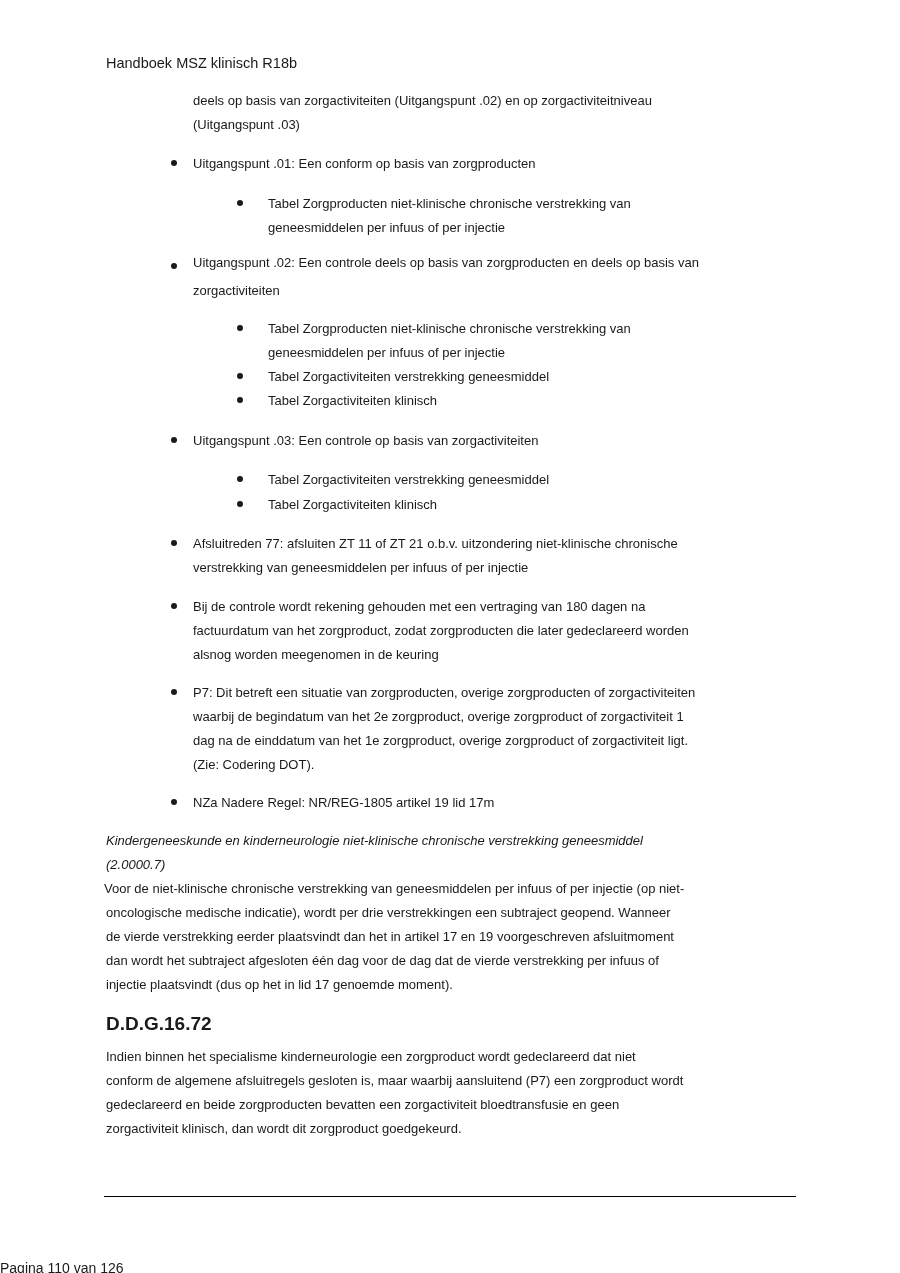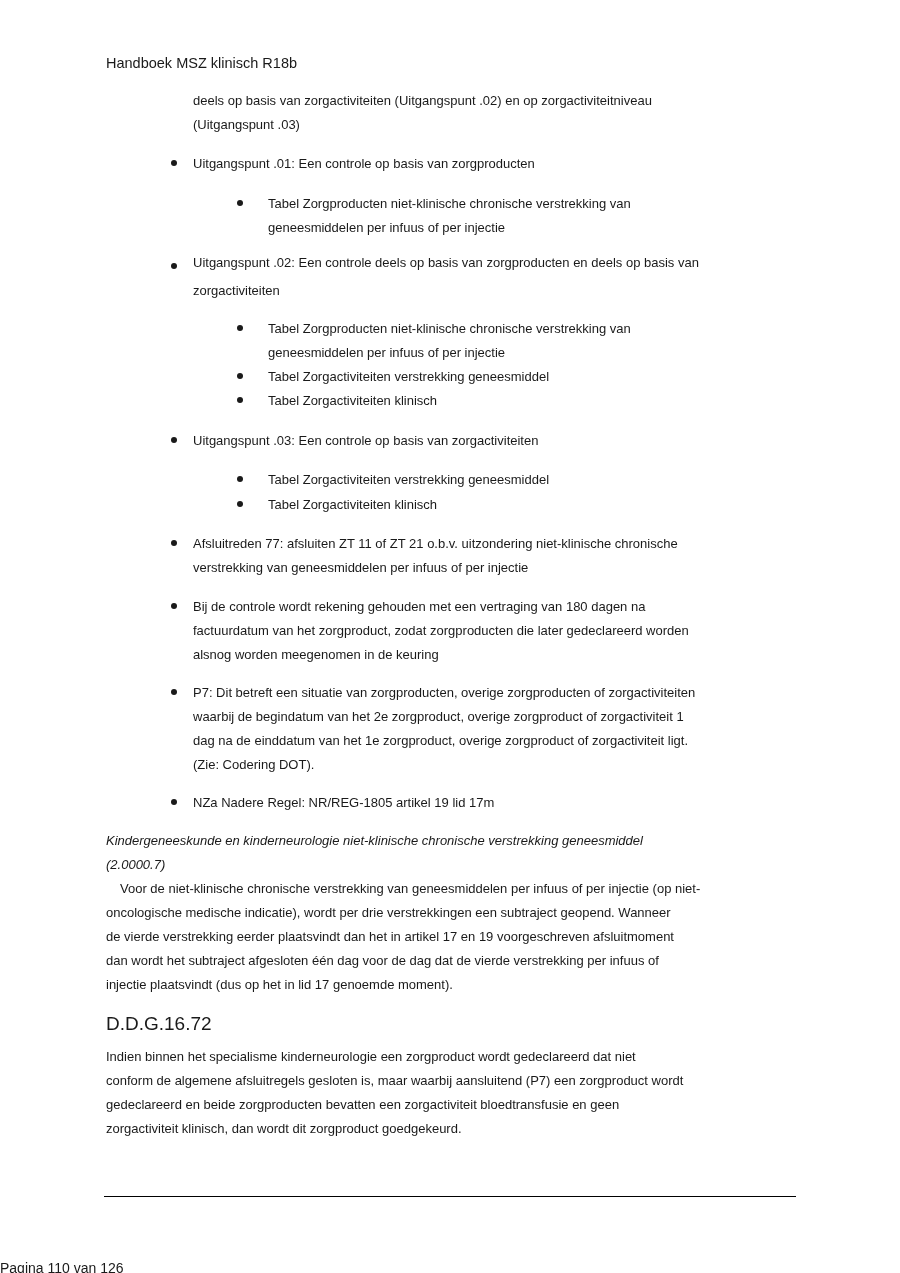--- a/index.html
+++ b/index.html
@@ -2,34 +2,34 @@
 <html><head>
 <meta charset="utf-8">
 <style>
   html, body { margin: 0; padding: 0; background: #ffffff; }
   body { width: 900px; height: 1273px; position: relative; overflow: hidden;
          font-family: "Liberation Sans", sans-serif; color: #1a1a1a; font-size: 14.5px; }
   .header { position: absolute; left: 106px; top: 55px; font-size: 14.5px; }
   .line { position: absolute; white-space: nowrap; font-size: 13px; line-height: 24px; }
   .bullet { position: absolute; width: 6px; height: 6px; border-radius: 50%; background: #1a1a1a; }
   .italic { font-style: italic; }
-  .heading { position: absolute; left: 106px; top: 1013px; font-weight: normal; font-size: 19px; }
+  .heading { position: absolute; left: 106px; top: 1013px; font-weight: bold; font-size: 19px; }
   .footer-rule { position: absolute; left: 104px; top: 1196px; width: 692px; height: 1px; background: #000; }
   .footer { position: absolute; left: 0; width: 900px; top: 1260px; font-size: 14px; }
 </style>
 </head>
 <body>
 
 <div class="header">Handboek MSZ klinisch R18b</div>
 
 <div class="line" style="left:193px;top:89px">deels op basis van zorgactiviteiten (Uitgangspunt .02) en op zorgactiviteitniveau</div>
 <div class="line" style="left:193px;top:113px">(Uitgangspunt .03)</div>
 
 <span class="bullet" style="left:171px;top:160px"></span>
-<div class="line" style="left:193px;top:152px">Uitgangspunt .01: Een controle op basis van zorgproducten</div>
+<div class="line" style="left:193px;top:152px">Uitgangspunt .01: Een conform op basis van zorgproducten</div>
 <span class="bullet" style="left:237px;top:200px"></span>
 <div class="line" style="left:268px;top:192px">Tabel Zorgproducten niet-klinische chronische verstrekking van</div>
 <div class="line" style="left:268px;top:216px">geneesmiddelen per infuus of per injectie</div>
 
 <span class="bullet" style="left:171px;top:263px"></span>
 <div class="line" style="left:193px;top:251px">Uitgangspunt .02: Een controle deels op basis van zorgproducten en deels op basis van</div>
 <div class="line" style="left:193px;top:279px">zorgactiviteiten</div>
 <span class="bullet" style="left:237px;top:325px"></span>
 <div class="line" style="left:268px;top:317px">Tabel Zorgproducten niet-klinische chronische verstrekking van</div>
 <div class="line" style="left:268px;top:341px">geneesmiddelen per infuus of per injectie</div>
@@ -59,21 +59,21 @@
 <div class="line" style="left:193px;top:705px">waarbij de begindatum van het 2e zorgproduct, overige zorgproduct of zorgactiviteit 1</div>
 <div class="line" style="left:193px;top:729px">dag na de einddatum van het 1e zorgproduct, overige zorgproduct of zorgactiviteit ligt.</div>
 <div class="line" style="left:193px;top:753px">(Zie: Codering DOT).</div>
 
 <span class="bullet" style="left:171px;top:799px"></span>
 <div class="line" style="left:193px;top:791px">NZa Nadere Regel: NR/REG-1805 artikel 19 lid 17m</div>
 
 <div class="line italic" style="left:106px;top:829px">Kindergeneeskunde en kinderneurologie niet-klinische chronische verstrekking geneesmiddel</div>
 <div class="line italic" style="left:106px;top:853px">(2.0000.7)</div>
 
-<div class="line" style="left:120px;top:877px">Voor de niet-klinische chronische verstrekking van geneesmiddelen per infuus of per injectie (op niet-</div>
+<div class="line" style="left:104px;top:877px">Voor de niet-klinische chronische verstrekking van geneesmiddelen per infuus of per injectie (op niet-</div>
 <div class="line" style="left:106px;top:901px">oncologische medische indicatie), wordt per drie verstrekkingen een subtraject geopend. Wanneer</div>
 <div class="line" style="left:106px;top:925px">de vierde verstrekking eerder plaatsvindt dan het in artikel 17 en 19 voorgeschreven afsluitmoment</div>
 <div class="line" style="left:106px;top:949px">dan wordt het subtraject afgesloten één dag voor de dag dat de vierde verstrekking per infuus of</div>
 <div class="line" style="left:106px;top:973px">injectie plaatsvindt (dus op het in lid 17 genoemde moment).</div>
 
 <div class="heading">D.D.G.16.72</div>
 <div class="line" style="left:106px;top:1045px">Indien binnen het specialisme kinderneurologie een zorgproduct wordt gedeclareerd dat niet</div>
 <div class="line" style="left:106px;top:1069px">conform de algemene afsluitregels gesloten is, maar waarbij aansluitend (P7) een zorgproduct wordt</div>
 <div class="line" style="left:106px;top:1093px">gedeclareerd en beide zorgproducten bevatten een zorgactiviteit bloedtransfusie en geen</div>
 <div class="line" style="left:106px;top:1117px">zorgactiviteit klinisch, dan wordt dit zorgproduct goedgekeurd.</div>

